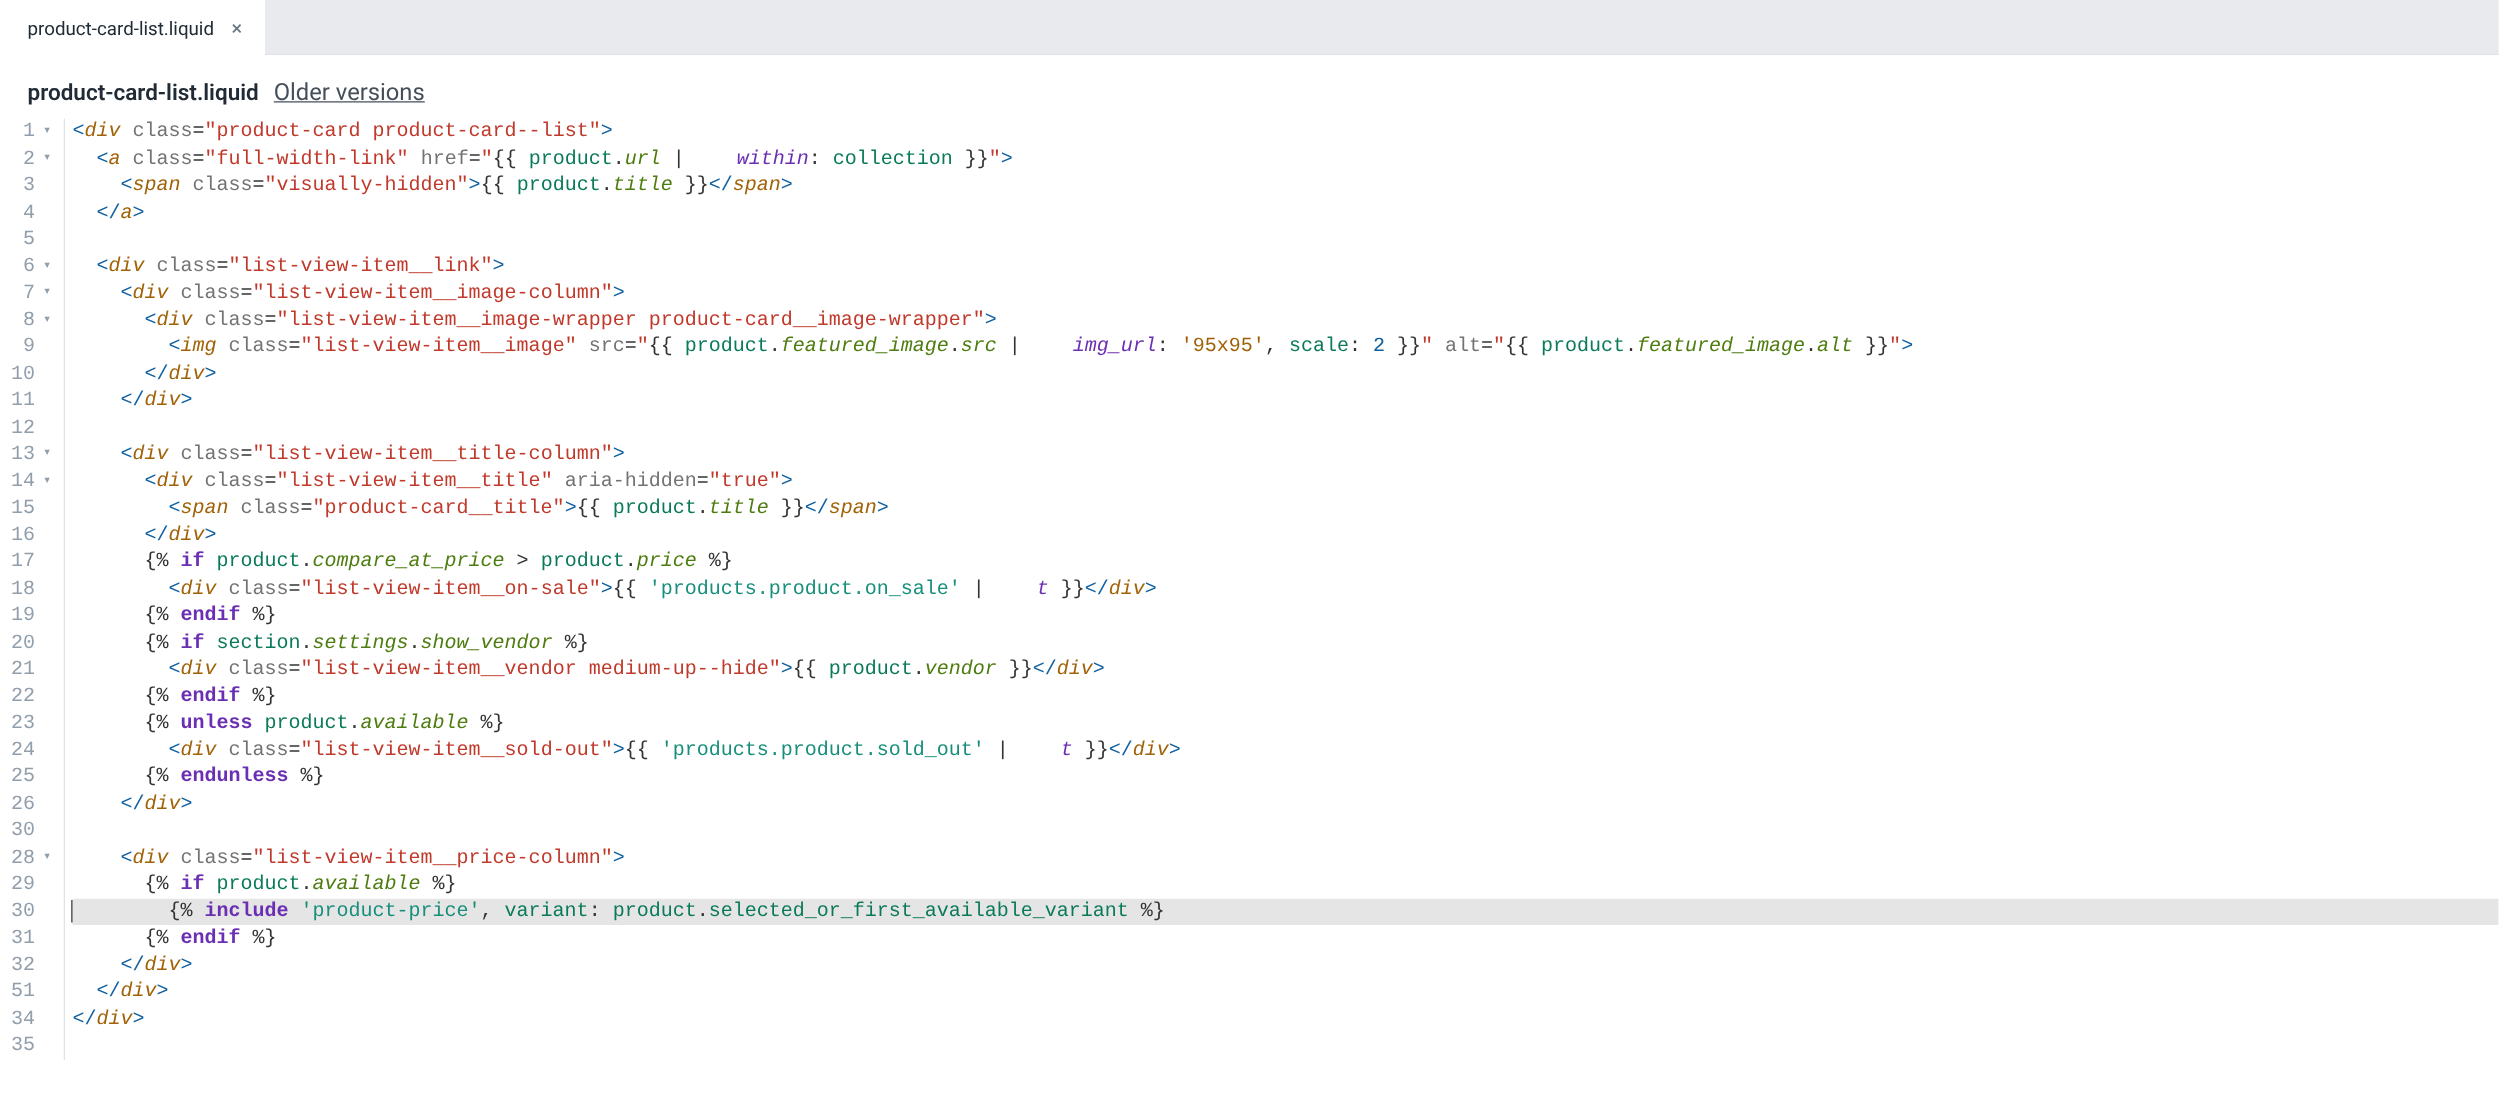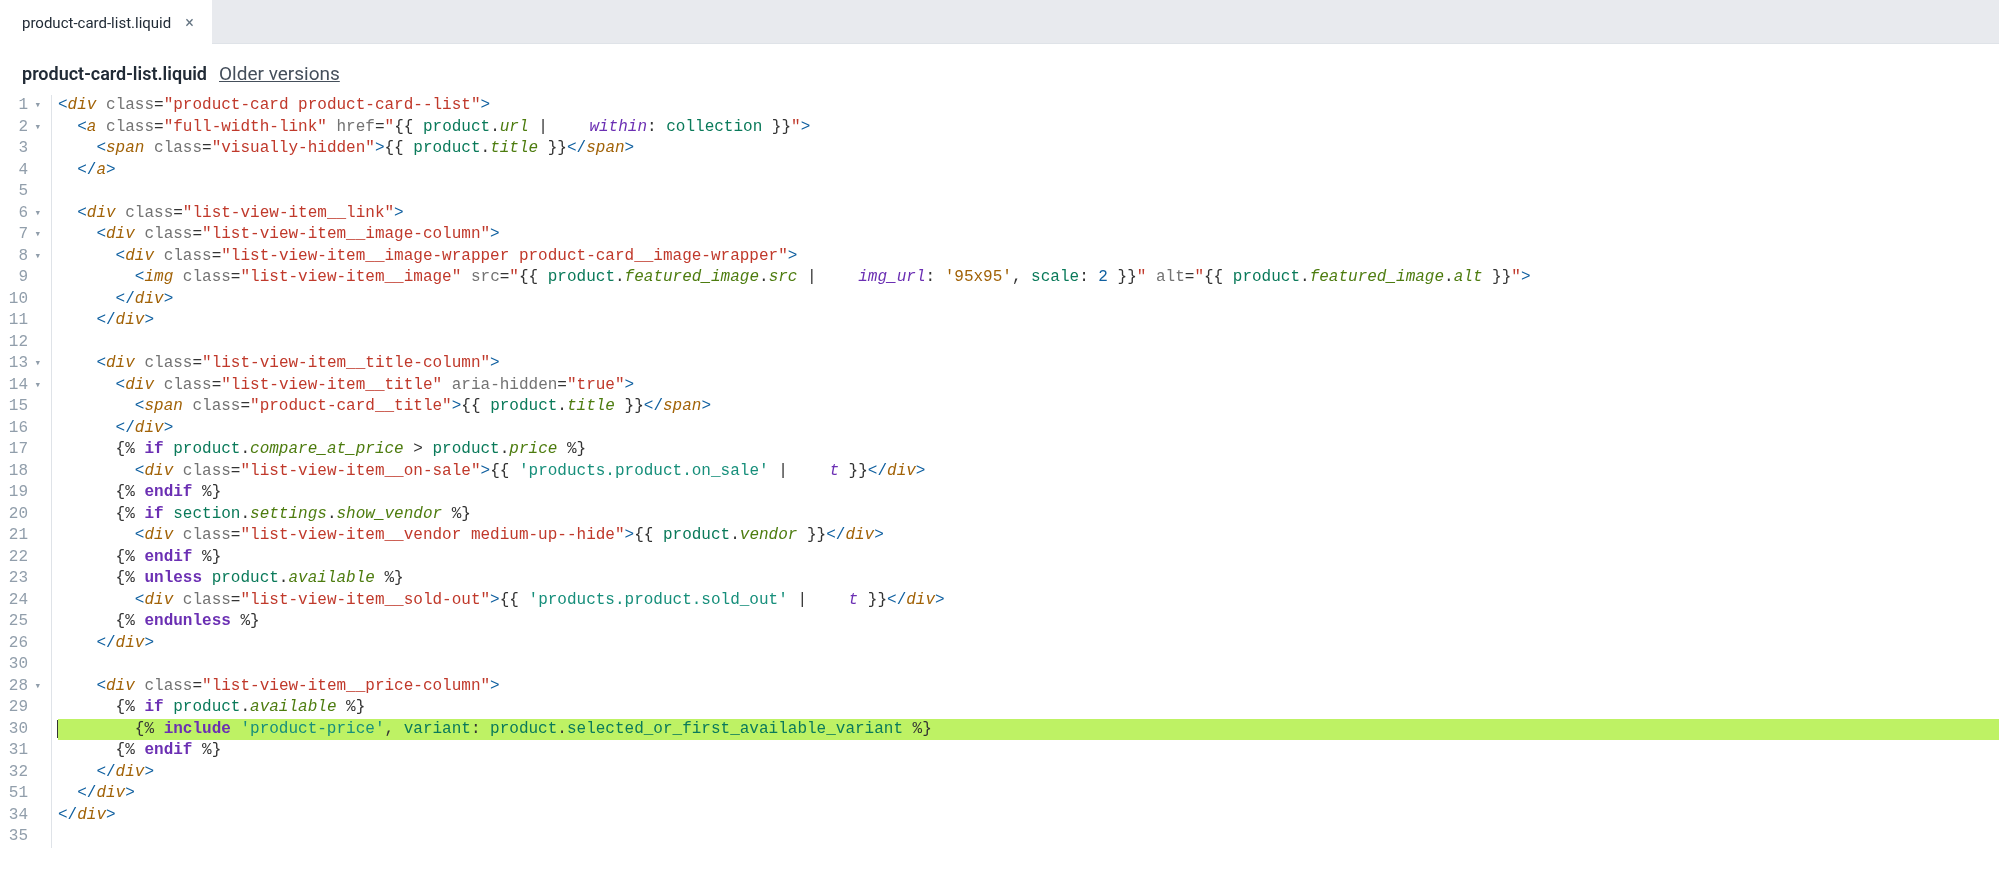--- a/index.html
+++ b/index.html
@@ -87,21 +87,21 @@
   .code {
     flex: 1;
     white-space: pre;
     overflow-x: auto;
     padding-left: 6px;
   }
   .code-line {
     height: 21.5px;
   }
   .code-line.hl {
-    background: #bef264;
+    background: #e5e5e5;
   }
   
   .t-bracket { color: #1060a0; }
   .t-tagname { color: #a16207; font-style: italic; }
   .t-attrname { color: #737373; }
   .t-eq { color: #333; }
   .t-string { color: #c0392b; }
   .t-liquiddelim { color: #333; }
   .t-liquidkw { color: #6b2fb3; font-weight: bold; }
   .t-var { color: #0a7a5a; font-family: Liberation Mono, monospace; }

